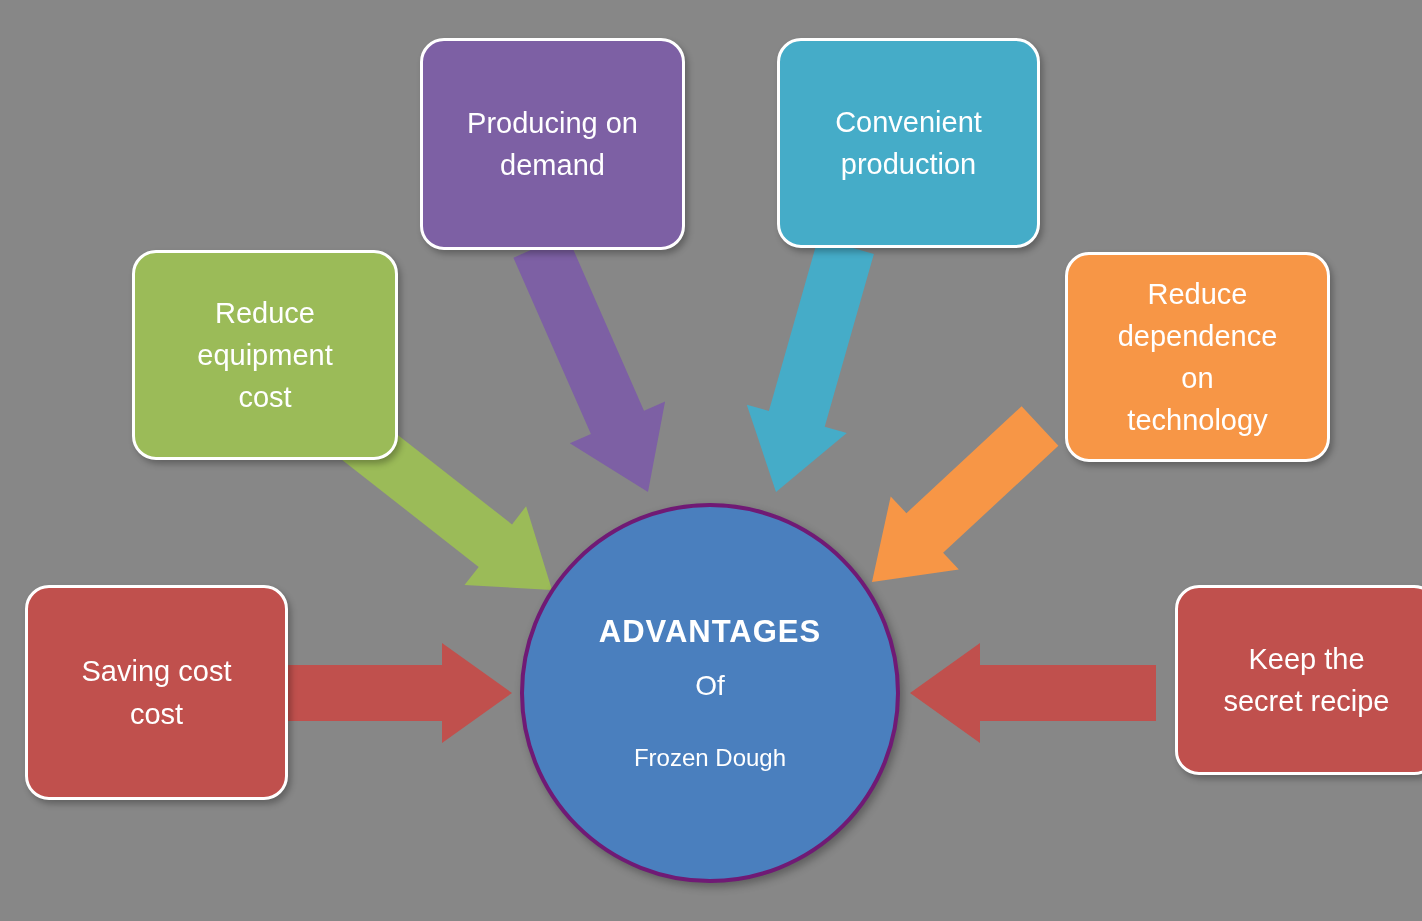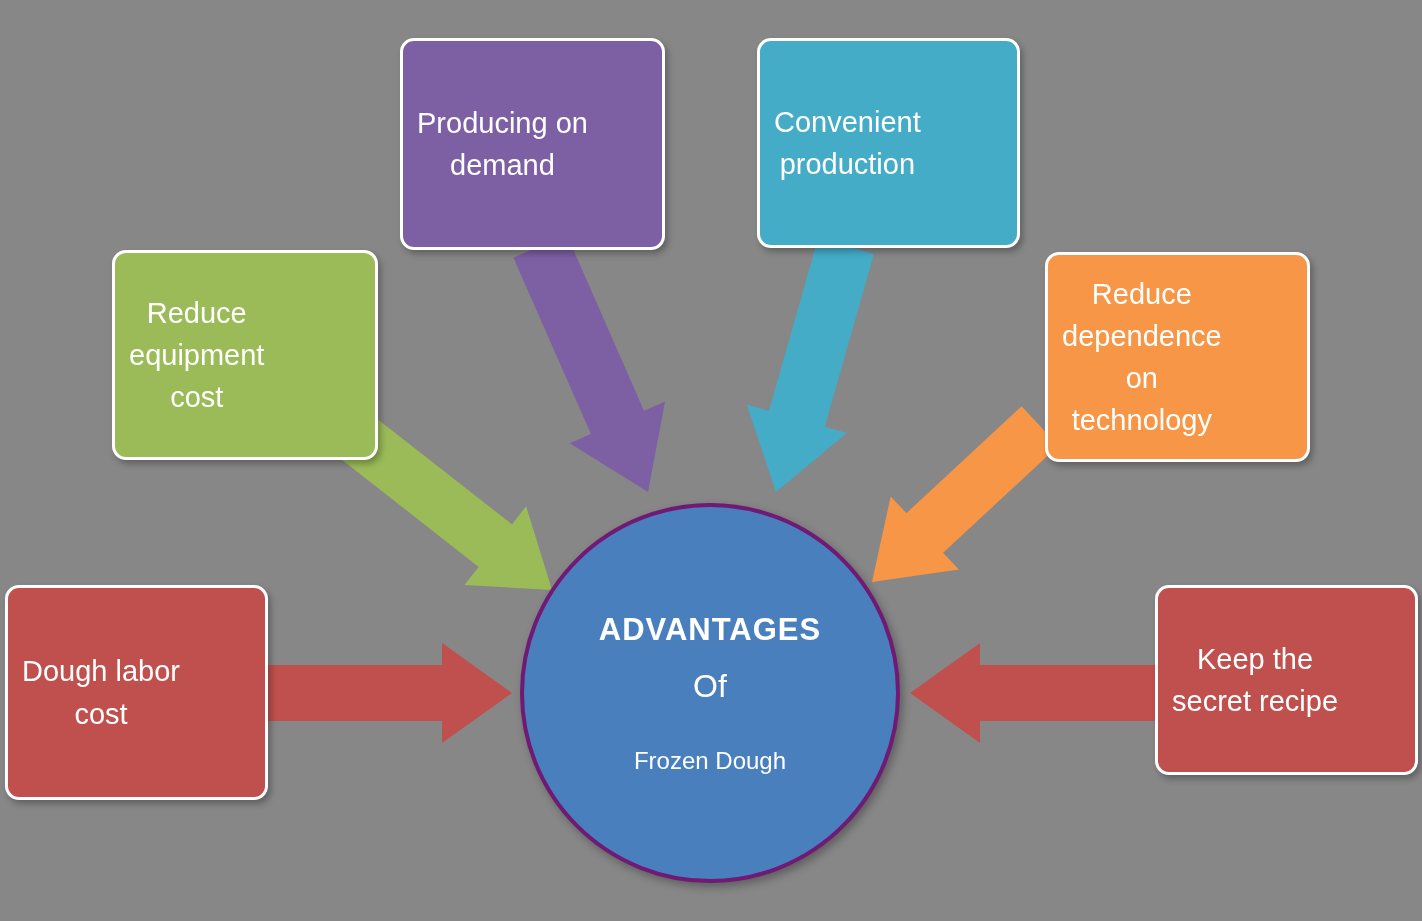--- a/index.html
+++ b/index.html
@@ -17,30 +17,32 @@
   }
   .arrows {
     position: absolute;
     left: 0; top: 0;
     width: 1422px; height: 921px;
     pointer-events: none;
   }
   .box {
     position: absolute;
     border: 3px solid #ffffff;
-    border-radius: 14px;
+    border-radius: 24px;
     color: #ffffff;
     display: flex;
     align-items: center;
+    justify-content: center;
     text-align: center;
     font-size: 29px;
     line-height: 1.45;
     white-space: pre-line;
     box-shadow: 3px 4px 6px rgba(0,0,0,0.28);
     padding: 8px 14px;
+    margin-left: 20px;
   }
   .pos-purple   { left: 400px;  top: 38px;  width: 265px; height: 212px; }
   .pos-teal     { left: 757px;  top: 38px;  width: 263px; height: 210px; }
   .pos-green    { left: 112px;  top: 250px; width: 266px; height: 210px; }
   .pos-orange   { left: 1045px; top: 252px; width: 265px; height: 210px; }
   .pos-redleft  { left: 5px;    top: 585px; width: 263px; height: 215px; }
   .pos-redright { left: 1155px; top: 585px; width: 263px; height: 190px; }
   .circle {
     position: absolute;
     left: 520px; top: 503px;
@@ -54,21 +56,21 @@
     justify-content: center;
     text-align: center;
     box-shadow: 3px 4px 8px rgba(0,0,0,0.3);
   }
   .c-title {
     font-size: 31px;
     font-weight: bold;
     letter-spacing: 1px;
   }
   .c-of {
-    font-size: 32px;
+    font-size: 28px;
     margin-top: 20px;
   }
   .c-subject {
     font-size: 24px;
     margin-top: 42px;
   }
 </style>
 </head>
 <body>
 
@@ -100,21 +102,21 @@
   </div>
 
   <div class="box pos-orange" style="background-color: rgb(247, 150, 70);">
     <span>Reduce
 dependence
 on
 technology</span>
   </div>
 
   <div class="box pos-redleft" style="background-color: rgb(192, 80, 77);">
-    <span>Dough labor
+    <span>Saving cost
 cost</span>
   </div>
 
   <div class="box pos-redright" style="background-color: rgb(192, 80, 77);">
     <span>Keep the
 secret recipe</span>
   </div>
 
   <div class="circle" style="background-color: rgb(74, 127, 190);">
     <div class="c-title">ADVANTAGES</div>

